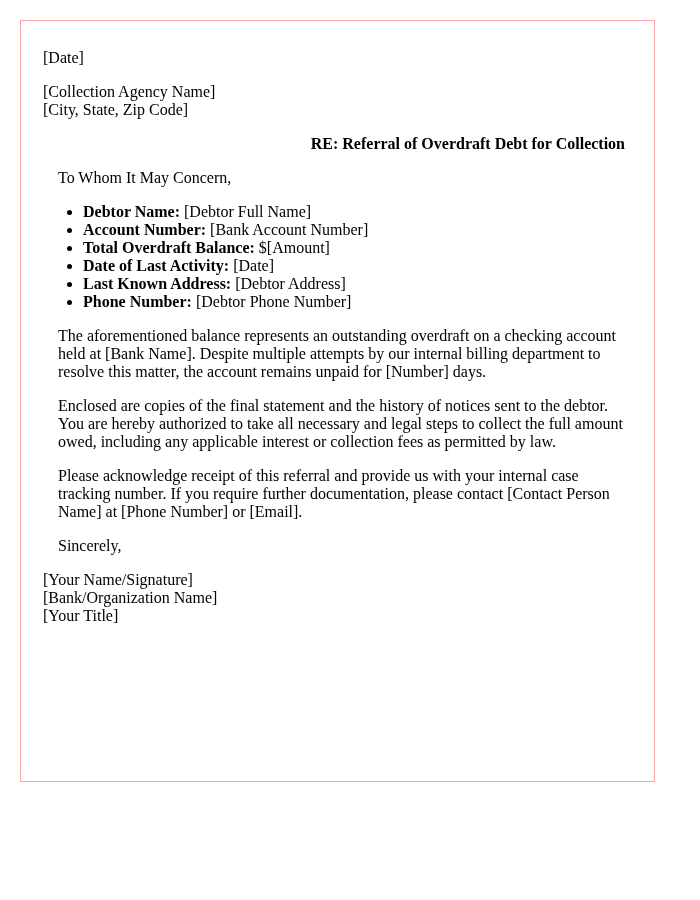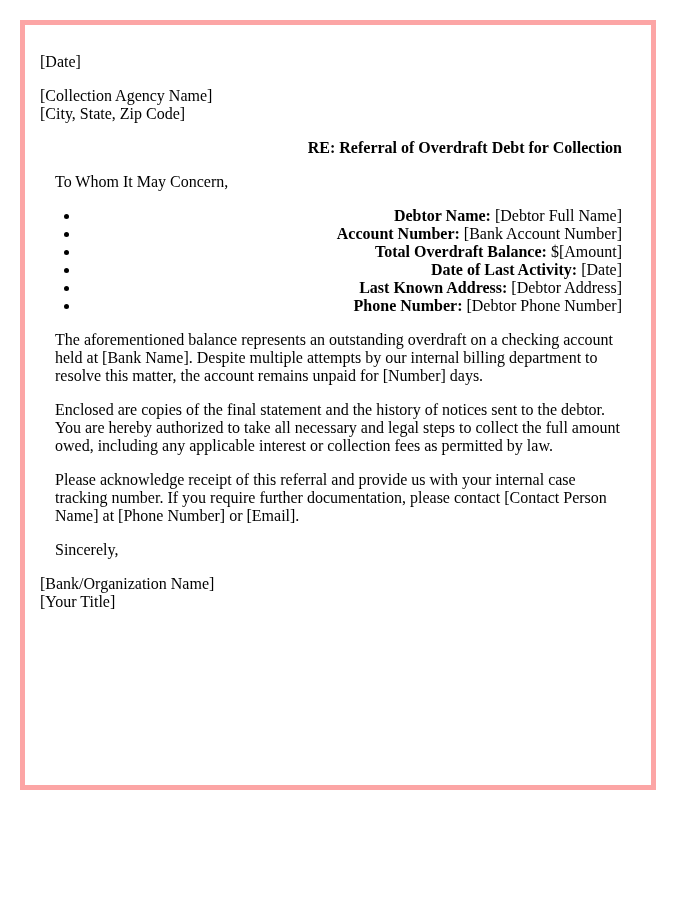--- a/index.html
+++ b/index.html
@@ -15,43 +15,42 @@
       font-size: 16px;
       line-height: 18px;
       color: #000000;
     }
     .letter {
       position: absolute;
       left: 20px;
       top: 20px;
       width: 582px;
       height: 722px;
-      border: 5px solid #fca5a5;
-      padding: 28px 29px 10px 15px;
+      border: 1px solid #fca5a5;
+      padding: 28px 29px 10px 22px;
       box-sizing: content-box;
     }
     .block {
       margin: 0 0 16px 0;
     }
     .line {
       display: block;
     }
     .subject {
       font-weight: bold;
       margin: 0 0 16px 0;
       text-align: right;
     }
     p {
       margin: 0 0 16px 15px;
     }
     ul.details {
       margin: 13px 0 16px 0;
       padding-left: 40px;
       list-style: disc;
-      text-align: right;
     }
     ul.details li {
       line-height: 18px;
     }
     ul.details li strong {
       font-weight: bold;
     }
   </style>
 </head>
 <body>
@@ -81,17 +80,18 @@
     <li><strong>Phone Number:</strong><span> [Debtor Phone Number]</span></li>
   </ul>
 
   <p>The aforementioned balance represents an outstanding overdraft on a checking account held at [Bank Name]. Despite multiple attempts by our internal billing department to resolve this matter, the account remains unpaid for [Number] days.</p>
   <p>Enclosed are copies of the final statement and the history of notices sent to the debtor. You are hereby authorized to take all necessary and legal steps to collect the full amount owed, including any applicable interest or collection fees as permitted by law.</p>
   <p>Please acknowledge receipt of this referral and provide us with your internal case tracking number. If you require further documentation, please contact [Contact Person Name] at [Phone Number] or [Email].</p>
 
   <p>Sincerely,</p>
 
   <div class="block">
+    <span class="line">[Your Name/Signature]</span>
     <span class="line">[Bank/Organization Name]</span>
     <span class="line">[Your Title]</span>
   </div>
 
 </div>
 
 </body></html>

